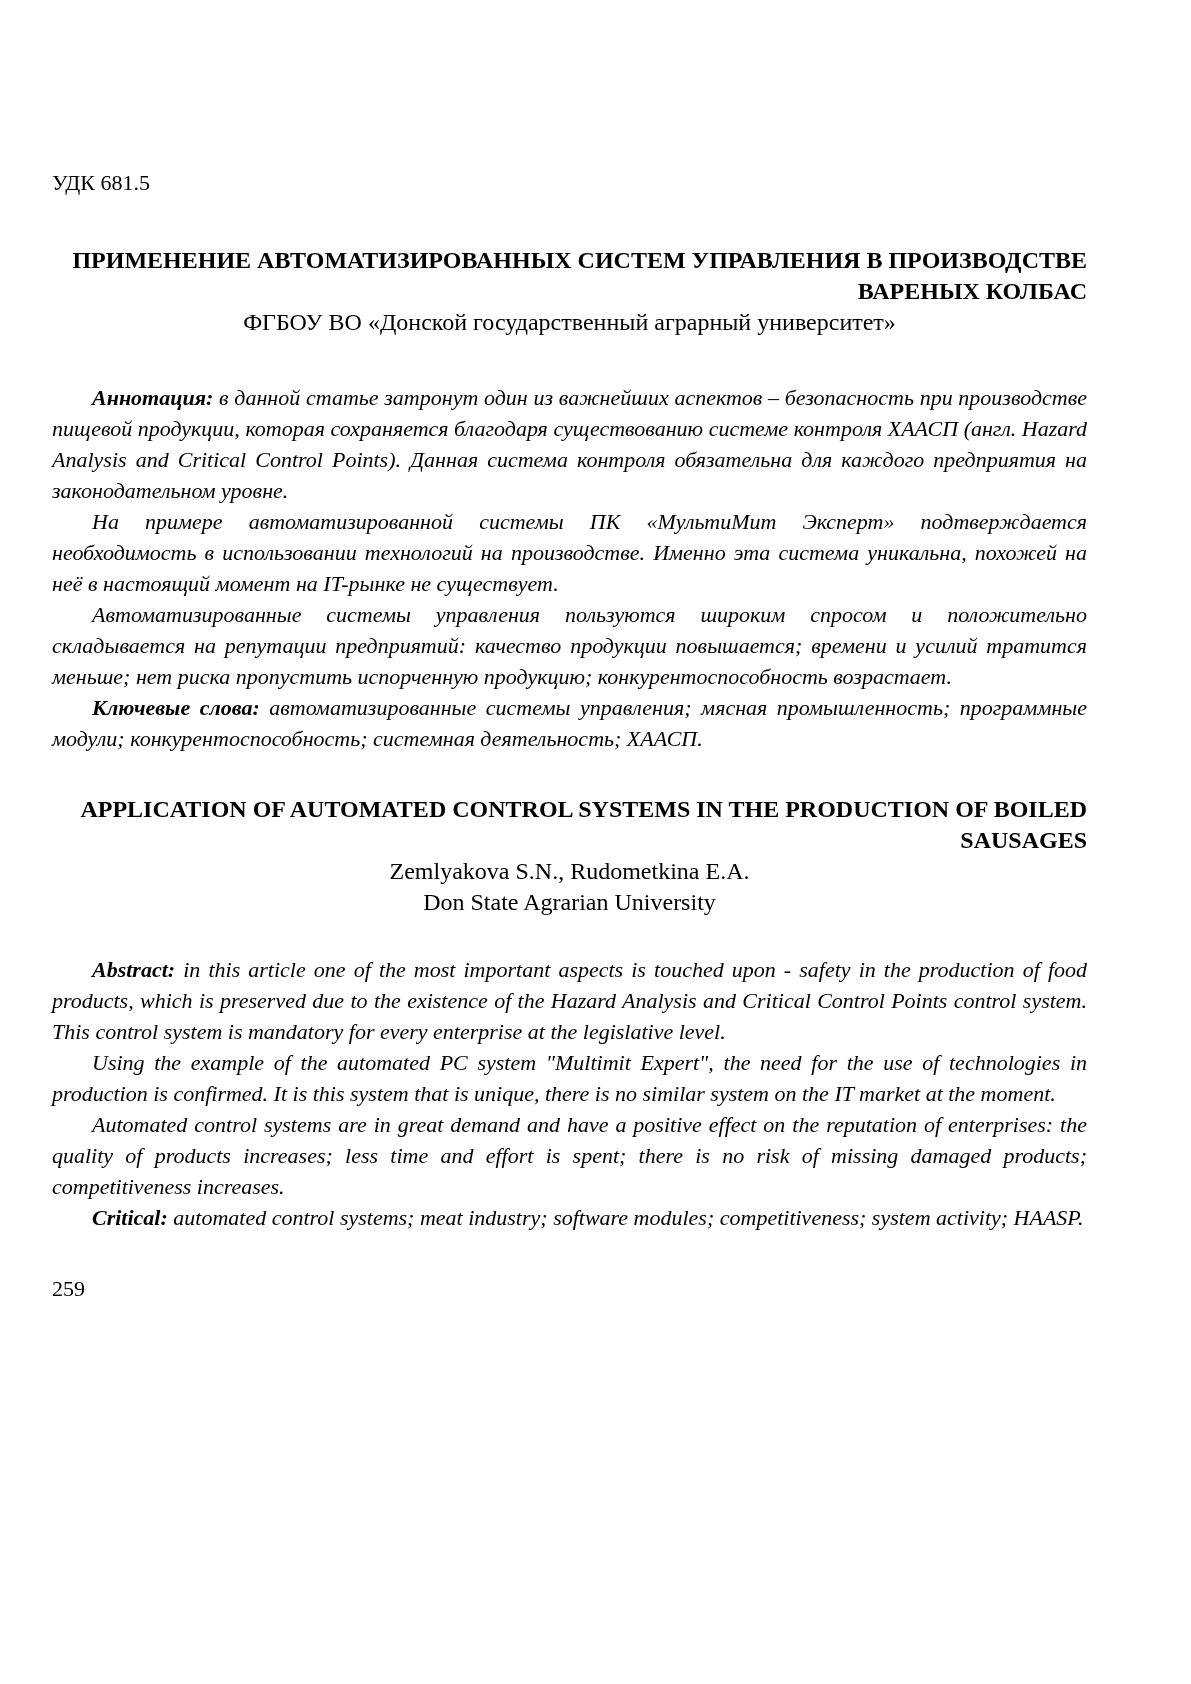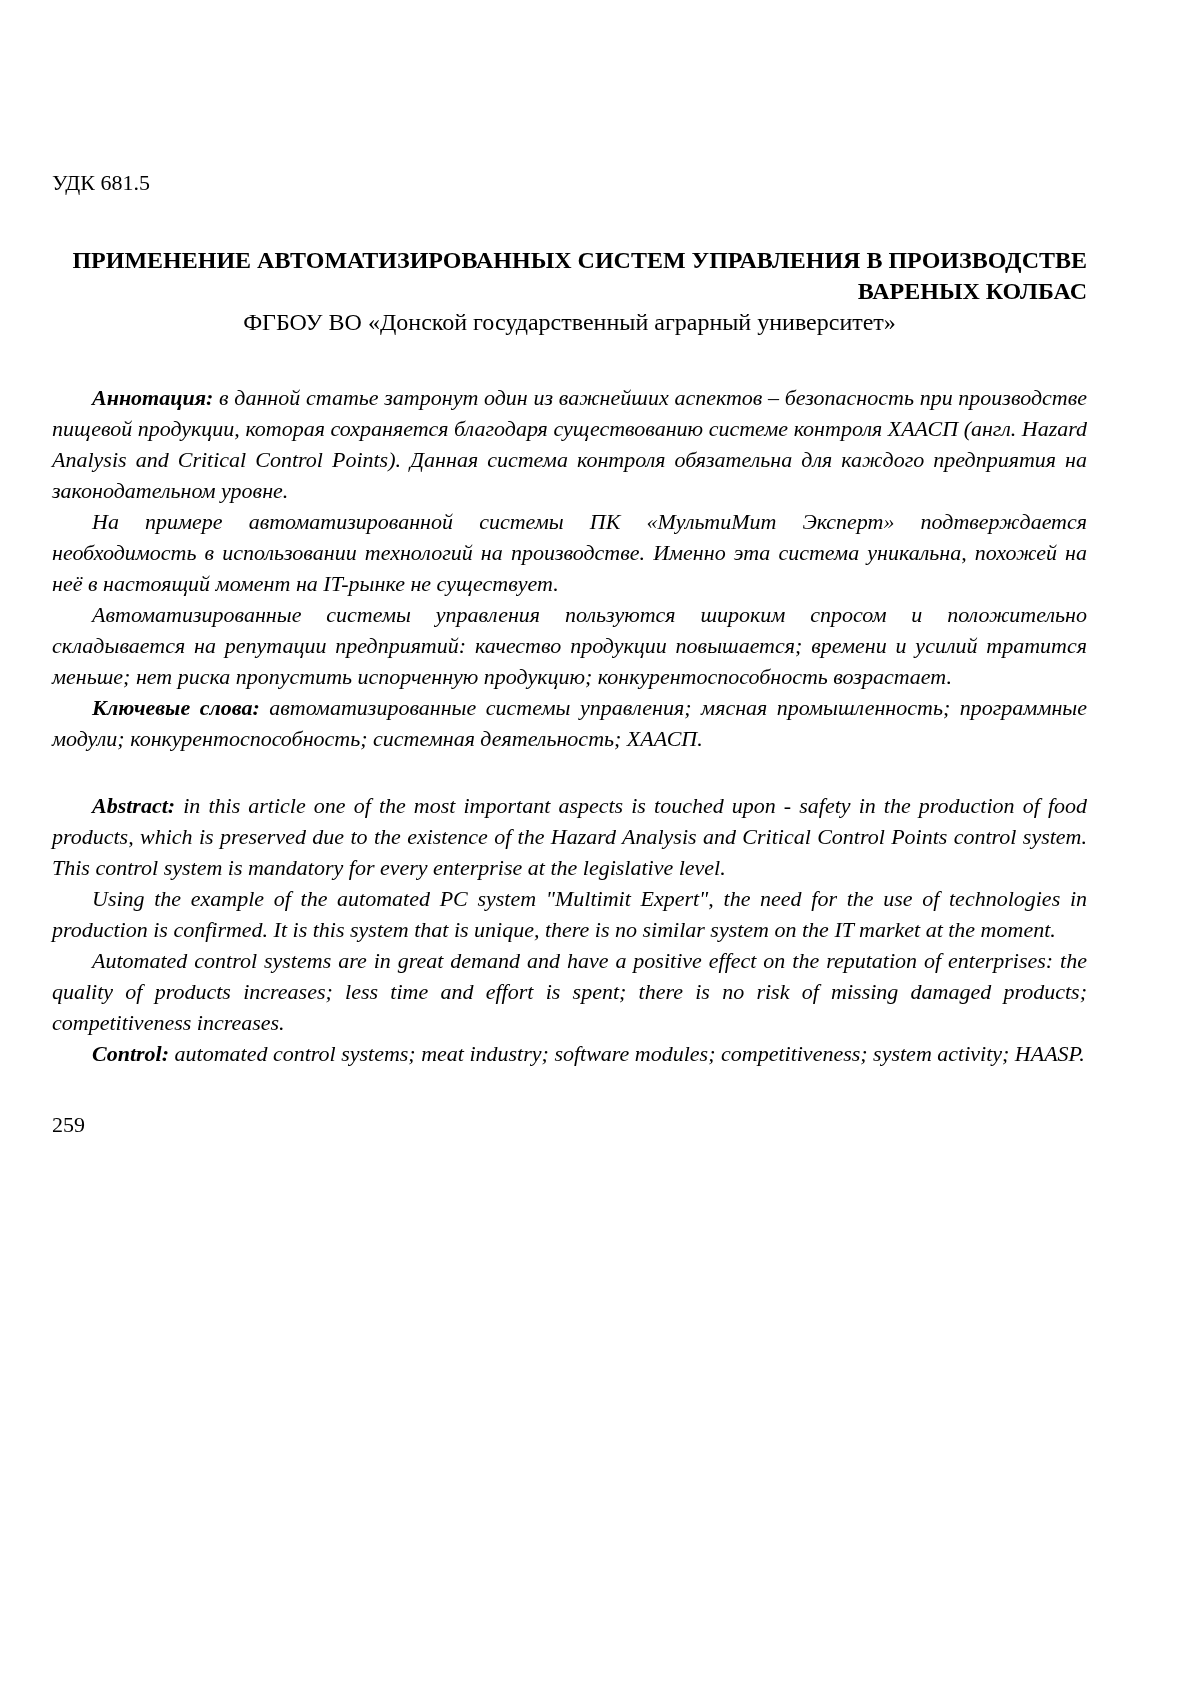--- a/index.html
+++ b/index.html
@@ -83,23 +83,28 @@
     <p class="heading-affiliation">ФГБОУ ВО «Донской государственный аграрный университет»</p>
   </div>
 
   <div class="abstract-block">
     <p class="para"><span class="lead-label">Аннотация:</span><span> в данной статье затронут один из важнейших аспектов – безопасность при производстве пищевой продукции, которая сохраняется благодаря существованию системе контроля ХААСП (англ. Hazard Analysis and Critical Control Points). Данная система контроля обязательна для каждого предприятия на законодательном уровне.</span></p>
     <p class="para">На примере автоматизированной системы ПК «МультиМит Эксперт» подтверждается необходимость в использовании технологий на производстве. Именно эта система уникальна, похожей на неё в настоящий момент на IT-рынке не существует.</p>
     <p class="para">Автоматизированные системы управления пользуются широким спросом и положительно складывается на репутации предприятий: качество продукции повышается; времени и усилий тратится меньше; нет риска пропустить испорченную продукцию; конкурентоспособность возрастает.</p>
     <p class="para"><span class="lead-label">Ключевые слова:</span><span> автоматизированные системы управления; мясная промышленность; программные модули; конкурентоспособность; системная деятельность; ХААСП.</span></p>
   </div>
 
+  <div class="en-heading-block">
+    <h2 class="heading-title">APPLICATION OF AUTOMATED CONTROL SYSTEMS IN THE PRODUCTION OF BOILED SAUSAGES</h2>
+    <p class="heading-affiliation">Zemlyakova S.N., Rudometkina E.A.</p>
+    <p class="heading-affiliation">Don State Agrarian University</p>
+  </div>
 
   <div class="abstract-block-en">
     <p class="para"><span class="lead-label">Abstract:</span><span> in this article one of the most important aspects is touched upon - safety in the production of food products, which is preserved due to the existence of the Hazard Analysis and Critical Control Points control system. This control system is mandatory for every enterprise at the legislative level.</span></p>
     <p class="para">Using the example of the automated PC system "Multimit Expert", the need for the use of technologies in production is confirmed. It is this system that is unique, there is no similar system on the IT market at the moment.</p>
     <p class="para">Automated control systems are in great demand and have a positive effect on the reputation of enterprises: the quality of products increases; less time and effort is spent; there is no risk of missing damaged products; competitiveness increases.</p>
-    <p class="para"><span class="lead-label">Control:</span><span> automated control systems; meat industry; software modules; competitiveness; system activity; HAASP.</span></p>
+    <p class="para"><span class="lead-label">Critical:</span><span> automated control systems; meat industry; software modules; competitiveness; system activity; HAASP.</span></p>
   </div>
 
   <p class="page-number">259</p>
 
 </div>
 
 </body></html>

